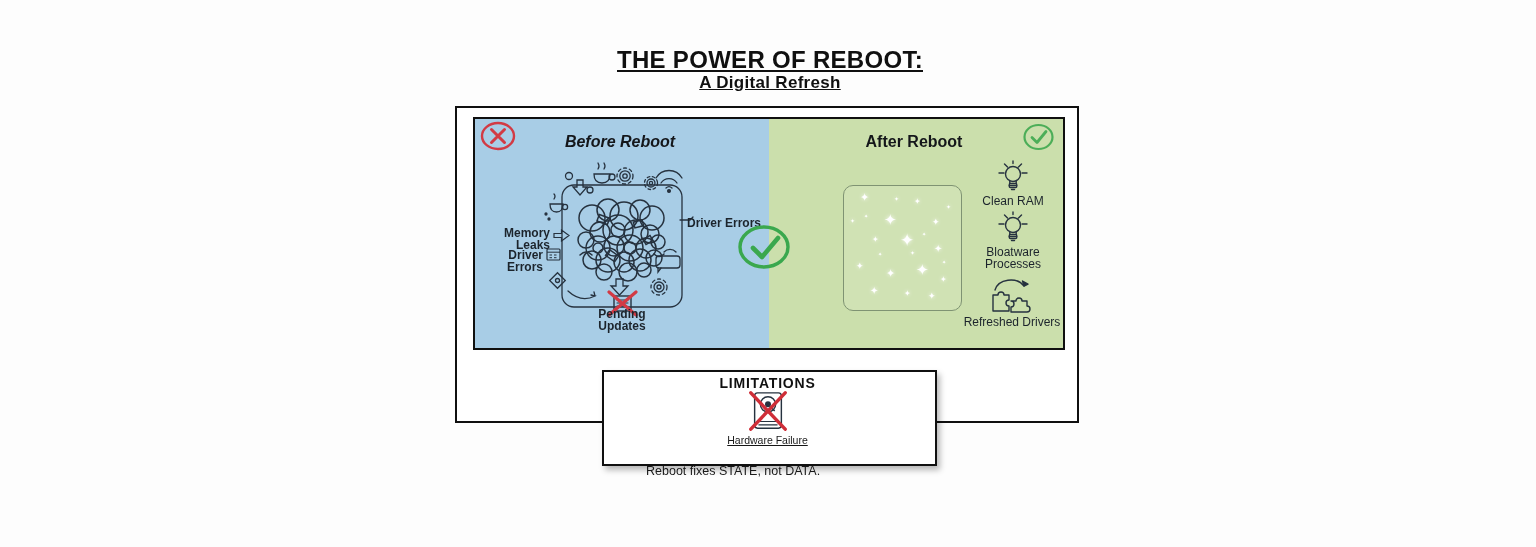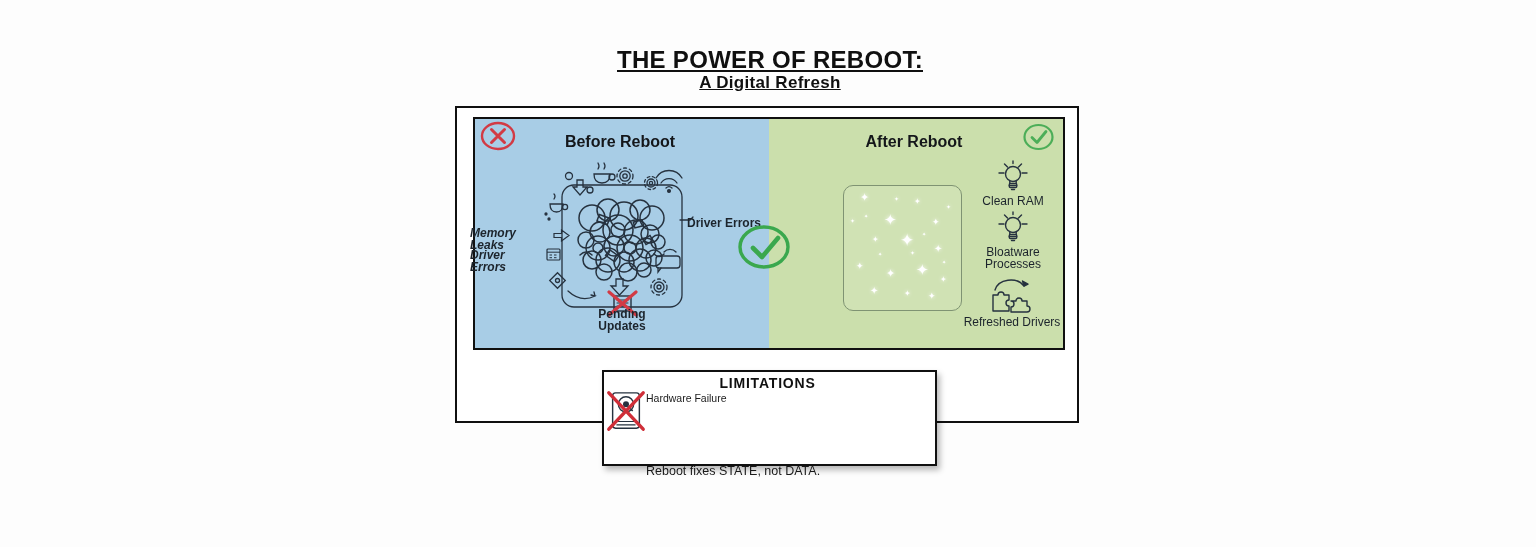--- a/index.html
+++ b/index.html
@@ -4,52 +4,52 @@
 <style>
   html,body{margin:0;padding:0;}
   body{
     width:1536px;height:547px;position:relative;overflow:hidden;
     background:#fdfdfd;
     font-family:"Liberation Sans","DejaVu Sans",sans-serif;
     color:#161616;
   }
   .abs{position:absolute;}
   .center{text-align:center;}
-  .right{text-align:left;font-style:italic;}
+  .right{text-align:right;}
 
   
   .title-line{left:470px;width:600px;text-align:center;font-weight:bold;color:#101010;letter-spacing:.3px;text-decoration:underline;}
   #title1{top:46px;font-size:24px;}
   #title2{top:73px;font-size:17px;}
 
   
   .outer-frame{left:455px;top:106px;width:620px;height:313px;background:#ffffff;border:2px solid #101010;z-index:1;}
 
   
   .panel{left:473px;top:117px;width:588px;height:229px;border:2px solid #101010;display:flex;z-index:2;}
   .half{flex:1;height:100%;}
   .half.before{background:#a8cde6;}
   .half.after{background:#cbdfac;}
 
   .panel-heading{top:133px;width:240px;text-align:center;font-weight:bold;font-size:16px;color:#14161a;z-index:4;}
-  #before-heading{left:500px;}
+  #before-heading{left:500px;font-style:italic;}
   #after-heading{left:794px;}
 
   .small-label{font-size:12px;color:#1c242c;z-index:4;line-height:11.5px;}
   .semi{font-weight:bold;}
 
   
   .sparkle-box{left:843px;top:185px;width:117px;height:124px;border:1.5px solid #7f9373;border-radius:10px;background:rgba(255,255,255,0.10);z-index:4;}
   .sparkle{position:absolute;color:#ffffff;text-shadow:0 0 4px rgba(255,255,255,.95);line-height:1;user-select:none;}
 
   
   .limit-box{left:602px;top:370px;width:331px;height:92px;background:#ffffff;border:2px solid #101010;z-index:5;box-shadow:3px 4px 6px rgba(0,0,0,.28);}
   .limit-heading{top:375px;left:602px;width:331px;text-align:center;font-weight:bold;font-size:14px;letter-spacing:.8px;color:#101010;z-index:6;}
   .limit-row{left:606px;top:390px;width:323px;display:flex;z-index:6;}
-  .limit-item{flex:1;display:flex;flex-direction:row;align-items:flex-start;}
+  .limit-item{flex:1;display:flex;flex-direction:column;align-items:center;text-decoration:underline;}
   .limit-icon{height:42px;display:flex;align-items:center;justify-content:center;}
   .limit-label{font-size:10.5px;line-height:11.5px;text-align:center;margin-top:3px;color:#1a1a1a;}
 
   .caption{left:646px;top:464px;width:300px;text-align:left;font-size:12.5px;color:#1c1c1c;z-index:4;}
 
   .z4{z-index:4;}
   svg{display:block;}
 </style>
 </head>
 <body>

